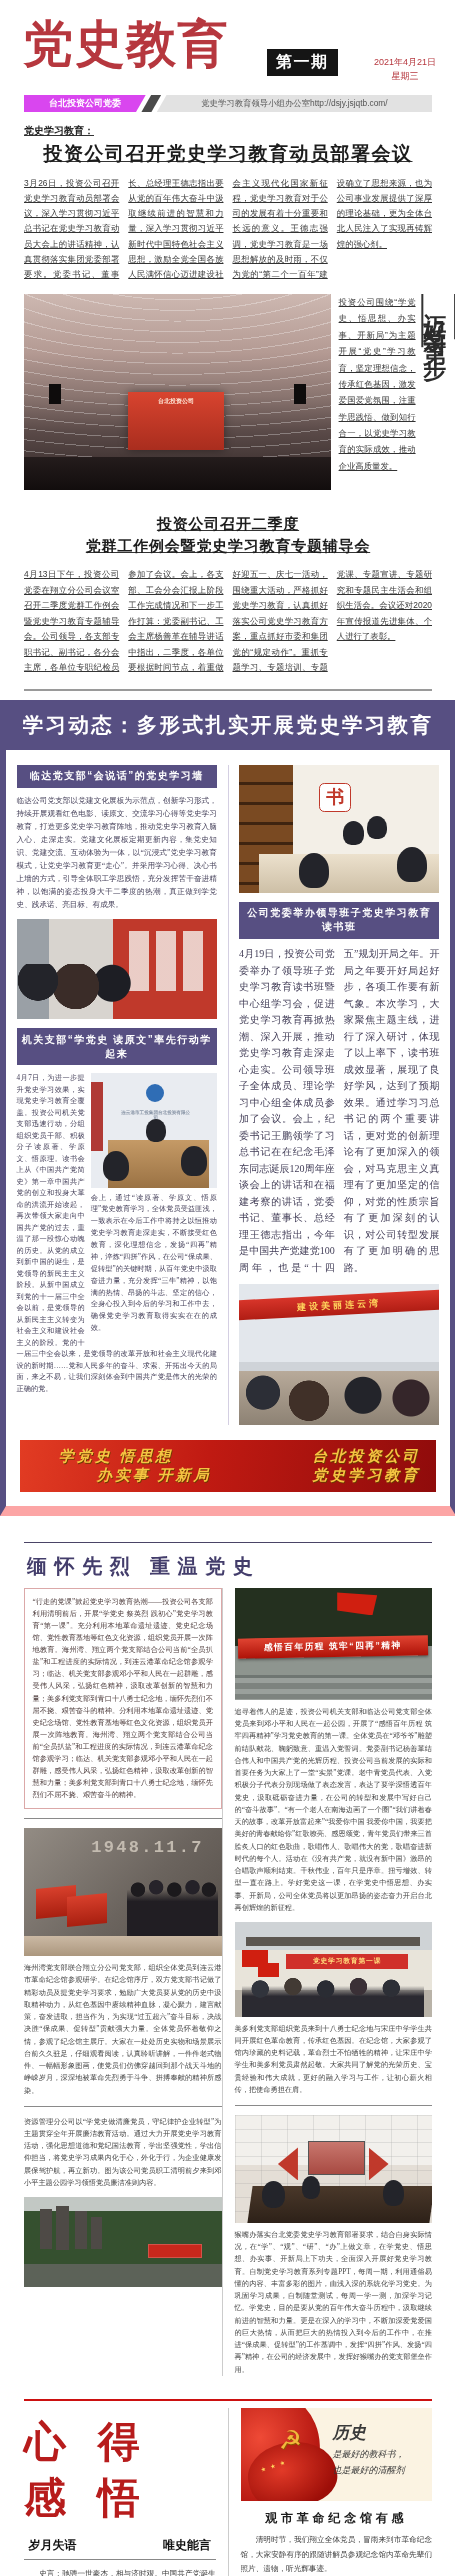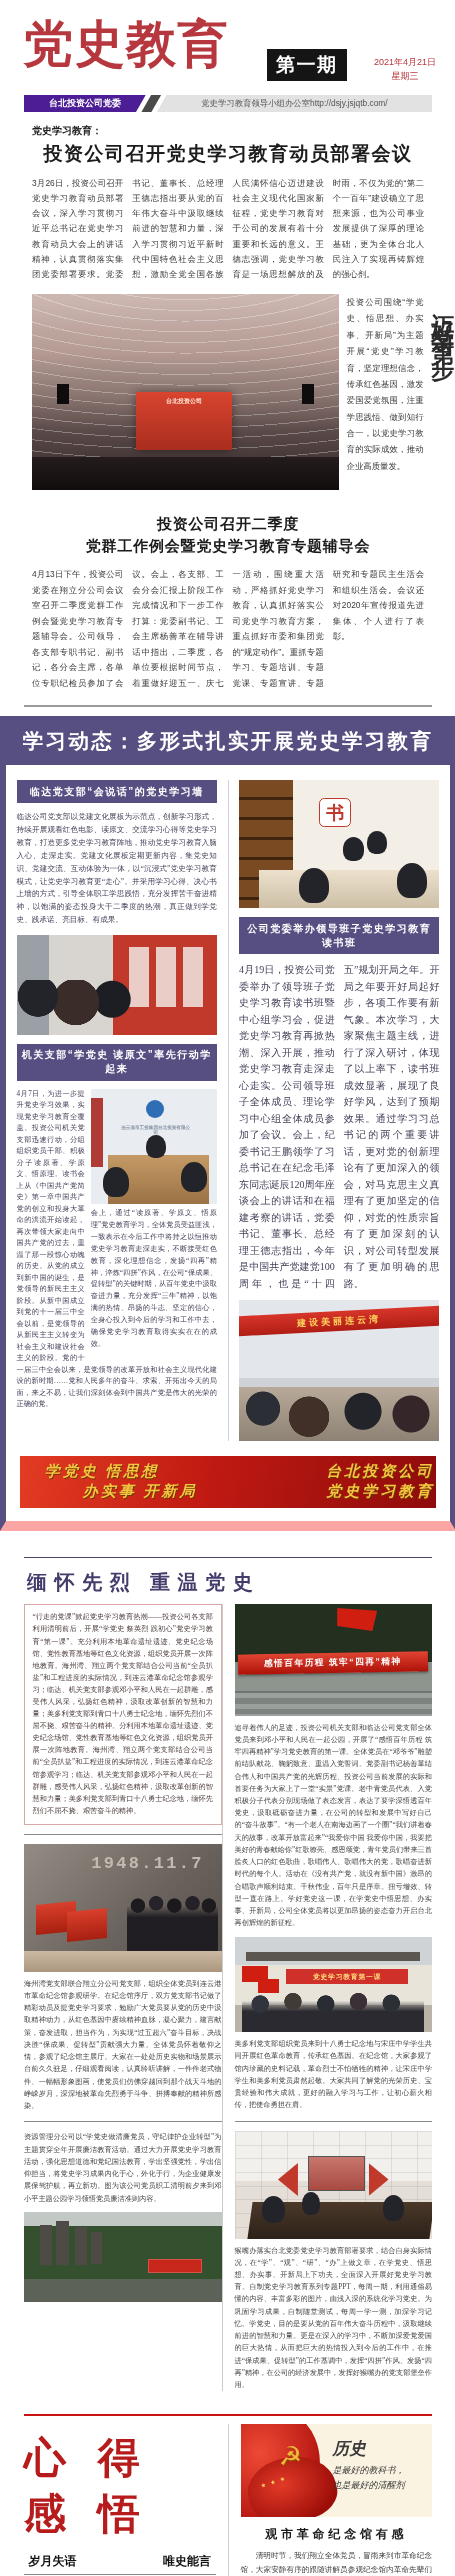--- a/index.html
+++ b/index.html
@@ -1,27 +1,27 @@
 <!DOCTYPE html>
 <html style="font-size:12px"><head>
 <meta charset="utf-8">
 <style>
   html,body{margin:0;padding:0;background:#fff;}
   .page{width:456px;background:#fff;font-family:"Liberation Sans",sans-serif;color:#333;overflow:hidden;}
-  .pad{padding:0 32px;}
+  .pad{padding:0 24px;text-decoration:underline;}
 
   
   .masthead{position:relative;height:90px;padding:0 20px;}
   .mh-title{position:absolute;left:23px;top:10.6px;font-size:50px;font-weight:900;color:#b6373e;letter-spacing:1.5px;font-family:"Liberation Sans",sans-serif;}
-  .mh-issue{position:absolute;left:267px;top:49px;background:#151515;color:#fff;font-size:19px;font-weight:900;padding:3px 9px;letter-spacing:1.5px;}
+  .mh-issue{position:absolute;left:267px;top:49px;background:#151515;color:#fff;font-size:16px;font-weight:900;padding:3px 9px;letter-spacing:1.5px;}
   .mh-date{position:absolute;right:20px;top:55px;color:#b6373e;font-weight:normal;font-size:9px;text-align:center;line-height:1.6;}
 
   
   .ribbon{display:flex;align-items:stretch;height:17.5px;margin:4.6px 24px 0 24px;}
-  .rb-red{background:#4c1d95;color:#fff;font-size:9px;font-weight:bold;display:flex;align-items:center;justify-content:center;width:122px;clip-path:polygon(0 0,100% 0,calc(100% - 10px) 100%,0 100%);}
+  .rb-red{background:#d946ef;color:#fff;font-size:9px;font-weight:bold;display:flex;align-items:center;justify-content:center;width:122px;clip-path:polygon(0 0,100% 0,calc(100% - 10px) 100%,0 100%);}
   .rb-dark{background:#4a4a4a;width:20px;margin-left:-4.6px;clip-path:polygon(10px 0,100% 0,calc(100% - 10px) 100%,0 100%);}
   .rb-gray{flex:1;background:#e2e2e2;color:#555;font-size:8.4px;display:flex;align-items:center;justify-content:center;clip-path:polygon(10px 0,100% 0,100% 100%,0 100%);margin-left:-4.6px;}
 
   
   .kicker{font-size:10px;font-weight:bold;color:#222;margin:12px 0 3px 0;}
   .a1-title{font-size:19px;font-weight:900;color:#1c1c1c;text-align:center;letter-spacing:1.5px;margin:1.5px 0 9px 0;}
   .cols4{column-count:4;column-gap:9px;font-size:8.4px;line-height:1.8;text-align:justify;color:#3a3a3a;}
   .photo-row{display:flex;gap:7.6px;margin:12px 0 8px 0;align-items:stretch;height:196px;}
   .side-para{width:77px;font-size:8.4px;line-height:1.95;text-align:justify;color:#3a3a3a;flex:none;}
   .v-main{writing-mode:vertical-rl;font-size:23px;font-weight:900;color:#2b2b2b;letter-spacing:7.6px;flex:none;line-height:1.05;}
@@ -38,21 +38,21 @@
   .framed-body{display:flex;gap:10.6px;padding:15px 10.6px 10.6px 10.6px;}
   .fcol{flex:1;min-width:0;}
   .fcol-r{border-left:0.8px solid #d4cfe2;padding-left:10.6px;}
   .pheader{background:#574f82;color:#fff;font-size:10px;font-weight:bold;text-align:center;letter-spacing:1.5px;padding:4.6px 3px;margin-bottom:7.6px;}
   .serif{font-family:"Liberation Serif","DejaVu Serif",serif;}
   .fbody{font-size:7.6px;line-height:1.7;text-align:justify;color:#45405a;margin:0 0 7.6px 0;}
   .cols2{column-count:2;column-gap:9px;font-size:10px;line-height:1.65;text-align:justify;color:#45405a;margin:0 0 7.6px 0;}
   .jg-right{float:right;width:63%;margin:0 0 4.6px 6px;}
   .jg-caption{font-size:7.2px;line-height:1.65;text-align:justify;color:#45405a;margin-top:4.6px;}
   .jg-left{font-size:7.2px;line-height:1.6;text-align:justify;color:#45405a;margin:0;}
-  .gold-banner{margin:4.6px 13.7px 13.7px 13.7px;background:linear-gradient(100deg,#e23c23 0%,#c01a12 45%,#8f0b0b 100%);display:flex;justify-content:space-between;align-items:center;padding:6px 2px;height:40px;}
+  .gold-banner{margin:4.6px 13.7px 13.7px 13.7px;background:linear-gradient(100deg,#e23c23 0%,#c01a12 45%,#8f0b0b 100%);display:flex;justify-content:space-between;align-items:center;padding:6px 16px;height:40px;}
   .gb-left .l1{margin-left:23px;}
   .gb-left .l2{margin-left:61px;}
   .gold{color:#f5c542;font-family:"Liberation Serif","DejaVu Serif",serif;font-style:italic;font-weight:bold;font-size:15px;letter-spacing:3px;text-shadow:0.8px 0.8px 0 #6b3a00;line-height:1.3;}
   .gb-right{text-align:left;}
 
   
   .memorial{border-top:1.5px solid #4a4466;margin:26px 24px 0 24px;padding-top:9px;}
   .mem-heading{font-family:"Liberation Serif","DejaVu Serif",serif;font-size:20px;font-weight:bold;color:#433d6b;letter-spacing:7.6px;margin:1.5px 0 7.6px 3px;}
   .mem-grid{display:flex;}
   .mem-col{flex:1;min-width:0;}

